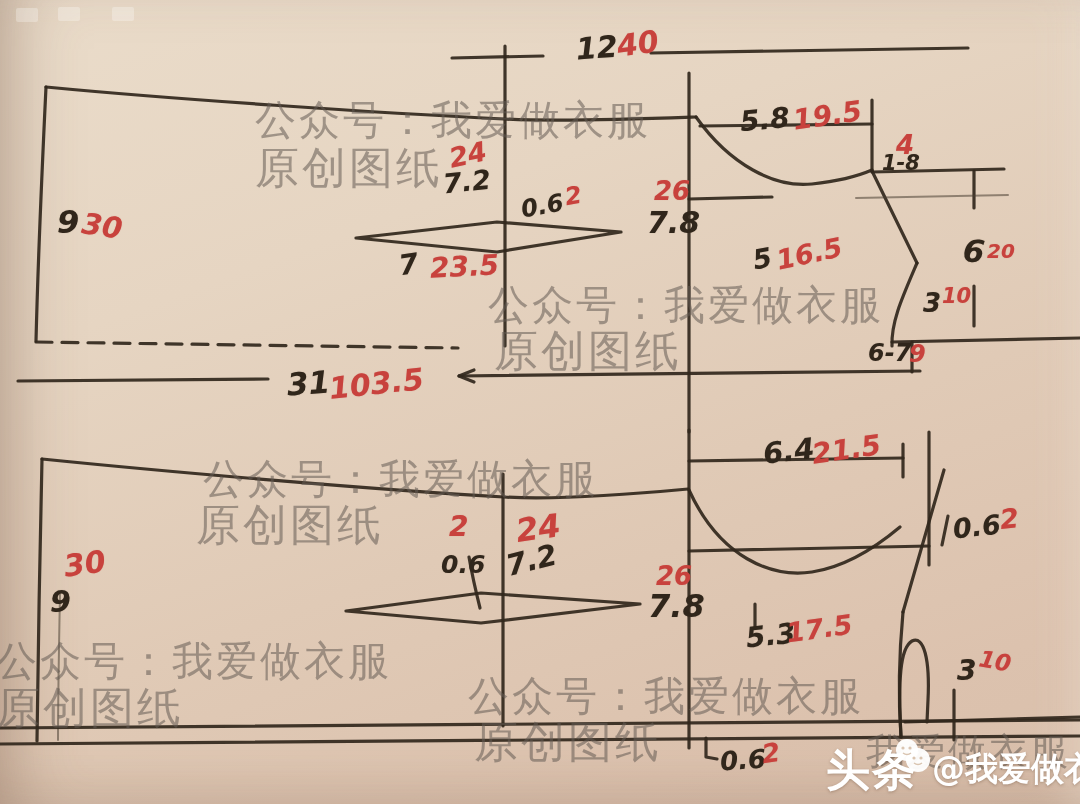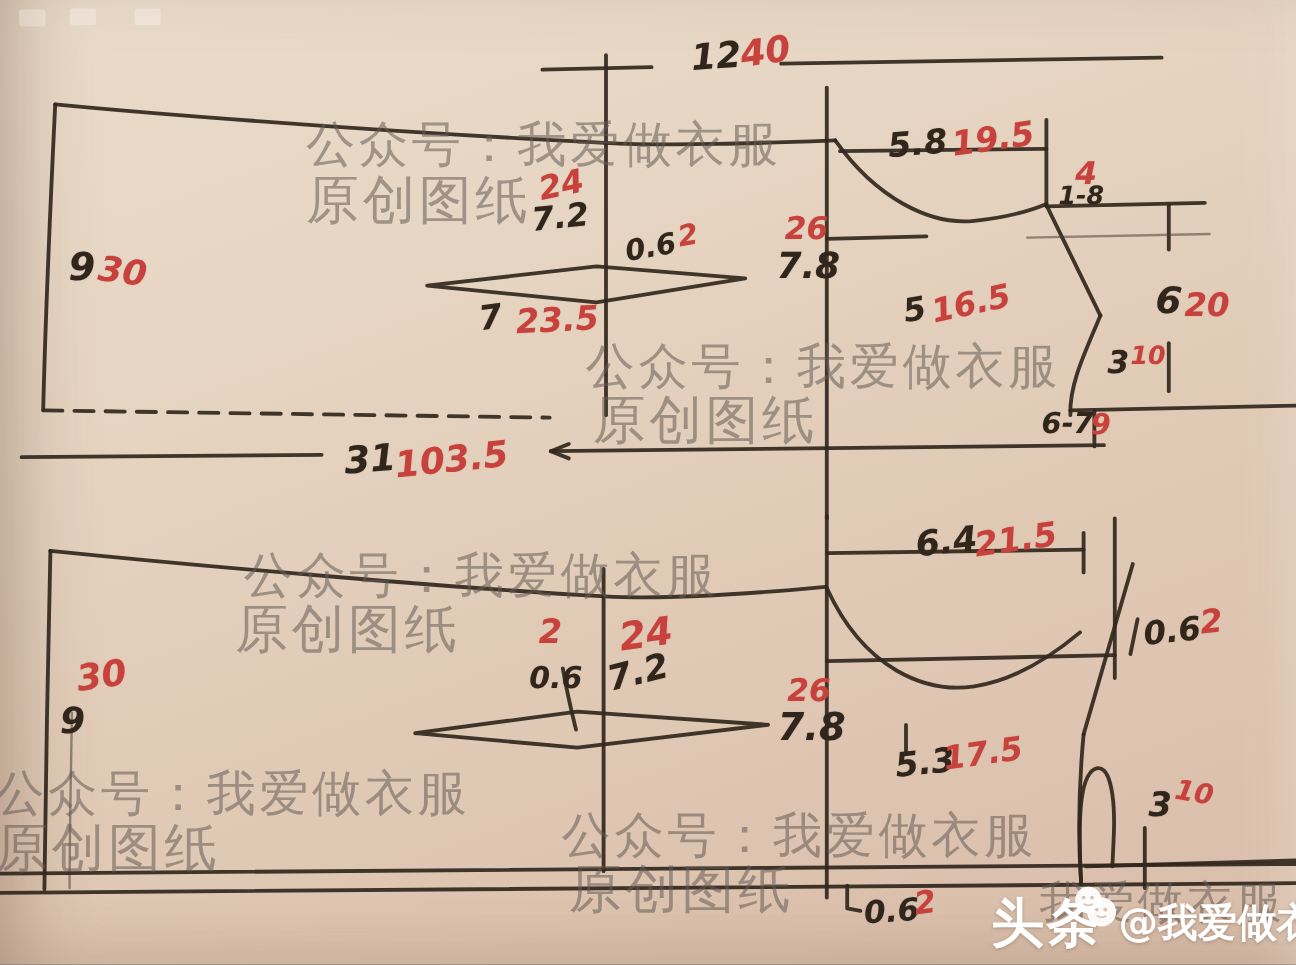--- a/index.html
+++ b/index.html
@@ -124,21 +124,21 @@
   <div class="lbl ink" style="left:740px;top:106px;font-size:28px;transform:rotate(-5deg);">5.8</div>
   <div class="lbl red" style="left:793px;top:102px;font-size:28px;transform:rotate(-8deg);">19.5</div>
 
   <div class="lbl red" style="left:896px;top:132px;font-size:26px;">4</div>
   <div class="lbl ink" style="left:882px;top:153px;font-size:21px;">1-8</div>
 
   <div class="lbl ink" style="left:753px;top:245px;font-size:27px;transform:rotate(-10deg);">5</div>
   <div class="lbl red" style="left:776px;top:240px;font-size:27px;transform:rotate(-12deg);">16.5</div>
 
   <div class="lbl ink" style="left:963px;top:236px;font-size:31px;transform:rotate(6deg);">6</div>
-  <div class="lbl red" style="left:987px;top:241px;font-size:27px;">20</div>
+  <div class="lbl red" style="left:987px;top:241px;font-size:20px;">20</div>
 
   <div class="lbl ink" style="left:923px;top:290px;font-size:26px;">3</div>
   <div class="lbl red" style="left:942px;top:286px;font-size:21px;">10</div>
 
   <div class="lbl ink" style="left:868px;top:341px;font-size:24px;">6-7</div>
   <div class="lbl red" style="left:909px;top:342px;font-size:24px;">9</div>
 
   <div class="lbl ink" style="left:287px;top:368px;font-size:31px;transform:rotate(-4deg);">31</div>
   <div class="lbl red" style="left:329px;top:369px;font-size:30px;transform:rotate(-6deg);">103.5</div>
 

